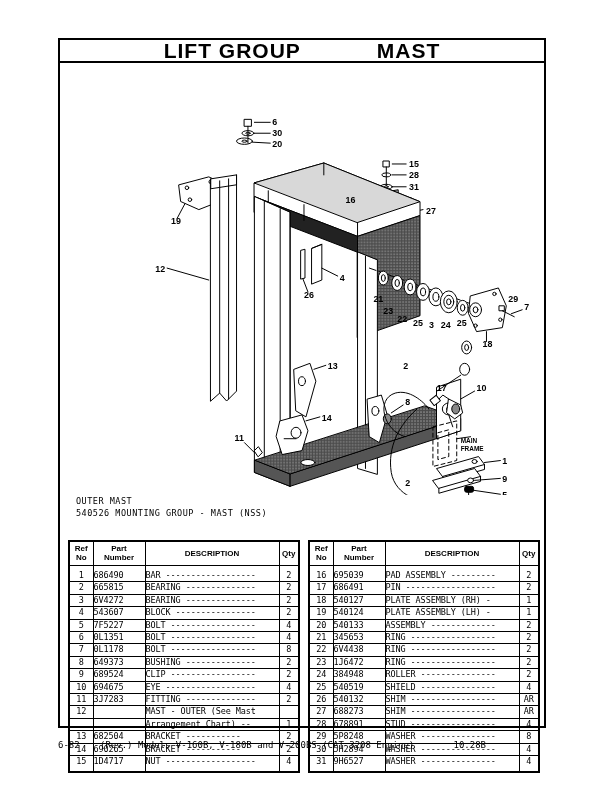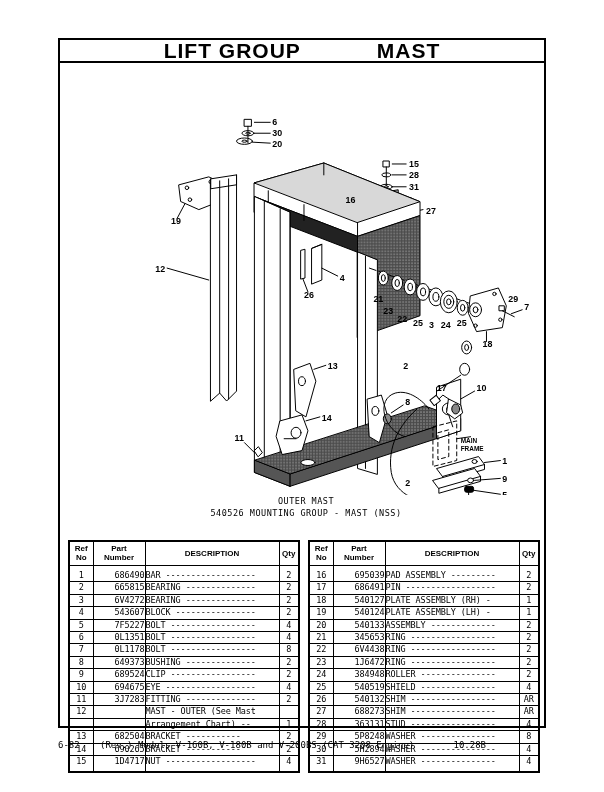--- a/index.html
+++ b/index.html
@@ -14,40 +14,40 @@
              display:flex;align-items:center;justify-content:center;}
   .title-bar .t1{font-family:"Liberation Sans",sans-serif;font-weight:bold;
              font-size:21px;letter-spacing:1px;}
   .title-bar .t2{font-family:"Liberation Sans",sans-serif;font-weight:bold;
              font-size:21px;letter-spacing:1px;margin-left:76px;}
 
   
   .illus{position:absolute;left:0;top:30px;width:100%;height:425px;}
   .illus svg{display:block;width:100%;height:100%;}
 
-  .caption{position:absolute;left:4px;top:455px;width:100%;text-align:center;
+  .caption{position:absolute;left:16px;top:455px;width:100%;text-align:left;
            font-size:8.5px;letter-spacing:.5px;line-height:12px;}
 
   
   .tables{position:absolute;left:8px;top:500px;width:472px;
           display:flex;gap:8px;}
   table.parts{border-collapse:collapse;width:232px;
               border:2px solid #000;table-layout:fixed;}
   table.parts th,table.parts td{border:1px solid #000;padding:0;}
   table.parts thead th{font-family:"Liberation Sans",sans-serif;
               font-weight:bold;font-size:8px;line-height:9px;
               padding:2px 0 3px 0;text-align:center;}
   .c-ref{width:24px;}
   .c-part{width:52px;}
   .c-desc{width:134px;}
   .c-qty{width:20px;}
   table.parts tbody td{font-size:8.5px;line-height:11.4px;height:11.4px;
               vertical-align:top;letter-spacing:-0.1px;}
   td.ref{text-align:center;}
-  td.part{text-align:right;letter-spacing:0px;}
+  td.part{text-align:left;letter-spacing:0px;}
   td.desc{padding-left:4px;white-space:pre;}
   td.qty{text-align:center;}
   tbody tr:first-child td{padding-top:4px;}
   tbody tr:last-child td{padding-bottom:3px;}
   .desc-indent{padding-left:22px;}
 
   
   .footer{position:absolute;left:58px;top:740px;width:428px;
           display:flex;align-items:flex-start;font-size:9px;}
   .footer .pg{width:42px;}
@@ -519,21 +519,21 @@
             <td class="qty">AR</td>
           </tr>
           <tr>
             <td class="ref">27</td>
             <td class="part">688273</td>
             <td class="desc">SHIM -----------------</td>
             <td class="qty">AR</td>
           </tr>
           <tr>
             <td class="ref">28</td>
-            <td class="part">363131</td>
+            <td class="part">678891</td>
             <td class="desc">STUD -----------------</td>
             <td class="qty">4</td>
           </tr>
           <tr>
             <td class="ref">29</td>
             <td class="part">5P8248</td>
             <td class="desc">WASHER ---------------</td>
             <td class="qty">8</td>
           </tr>
           <tr>

